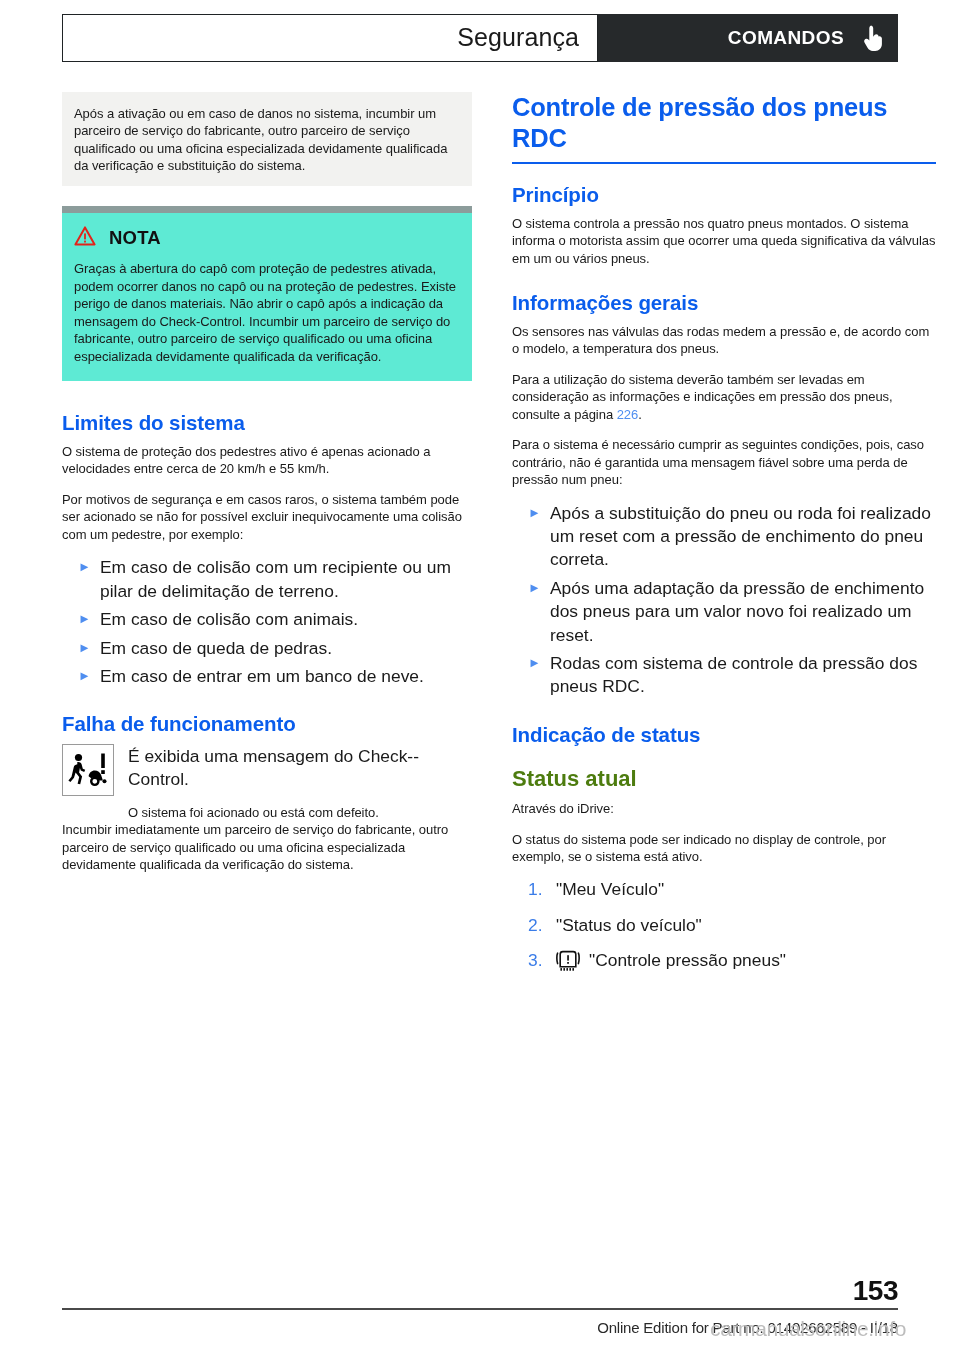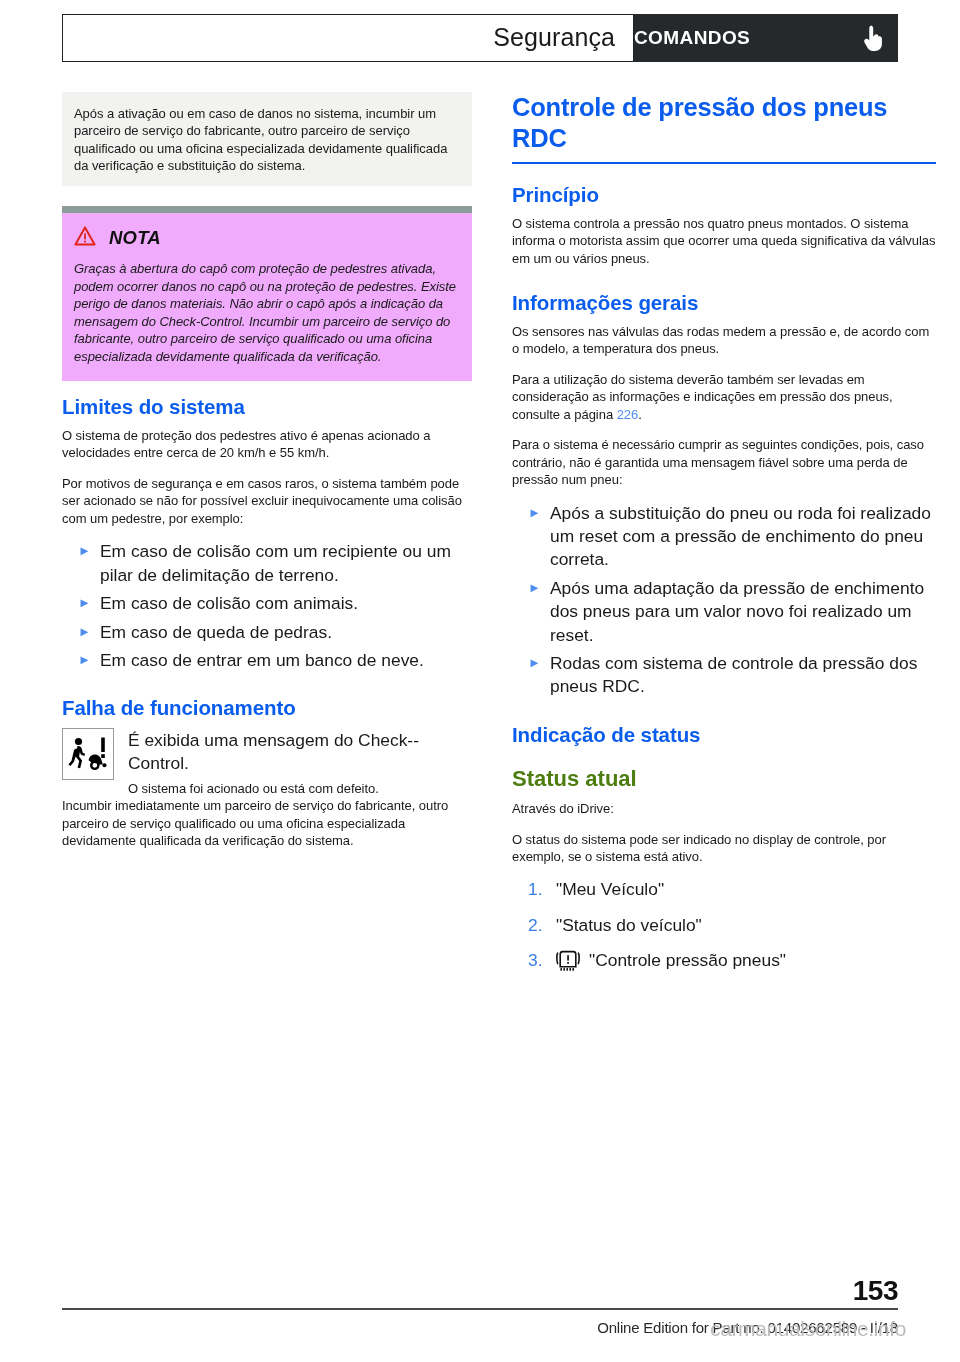--- a/index.html
+++ b/index.html
@@ -35,25 +35,25 @@
     justify-content: flex-end;
     padding-right: 18px;
     box-sizing: border-box;
   }
   .header-tab-inactive .label {
     font-size: 25px;
     color: #1a1a1a;
     letter-spacing: .1px;
   }
   .header-tab-active {
-    width: 264px;
+    width: 300px;
     background: #26292b;
     display: flex;
     align-items: center;
-    justify-content: space-between;
+    justify-content: flex-end;
     box-sizing: border-box;
     padding-right: 12px;
   }
   .header-tab-active .label {
     font-size: 19px;
     font-weight: bold;
     color: #ffffff;
     letter-spacing: .4px;
   }
   .hand-icon {
@@ -83,23 +83,22 @@
   
   .shaded-box {
     background: #f2f2f0;
     padding: 13px 12px 11px 12px;
     margin-bottom: 20px;
   }
   .shaded-box .body-text { margin-bottom: 0; }
 
   
   .note-box {
-    background: #f0abfc;
-    margin-bottom: 12px;
-    font-style: italic;
+    background: #5eead4;
+    margin-bottom: 28px;
   }
   .note-bar {
     height: 7px;
     background: #8c9c9b;
   }
   .note-inner { padding: 13px 12px 16px 12px; }
   .note-head {
     display: flex;
     align-items: center;
     margin-bottom: 9px;
@@ -185,21 +184,21 @@
     flex: 1 1 auto;
     display: flex;
     align-items: center;
   }
   .tpms-icon { margin-right: 9px; display: inline-flex; }
 
   
   .icon-row {
     display: flex;
     align-items: flex-start;
-    margin-bottom: 0;
+    margin-bottom: 8px;
   }
   .sym-box {
     flex: 0 0 auto;
     width: 52px;
     height: 52px;
     border: 1px solid #9a9a9a;
     background: #ffffff;
     margin-right: 14px;
     display: flex;
     align-items: center;

